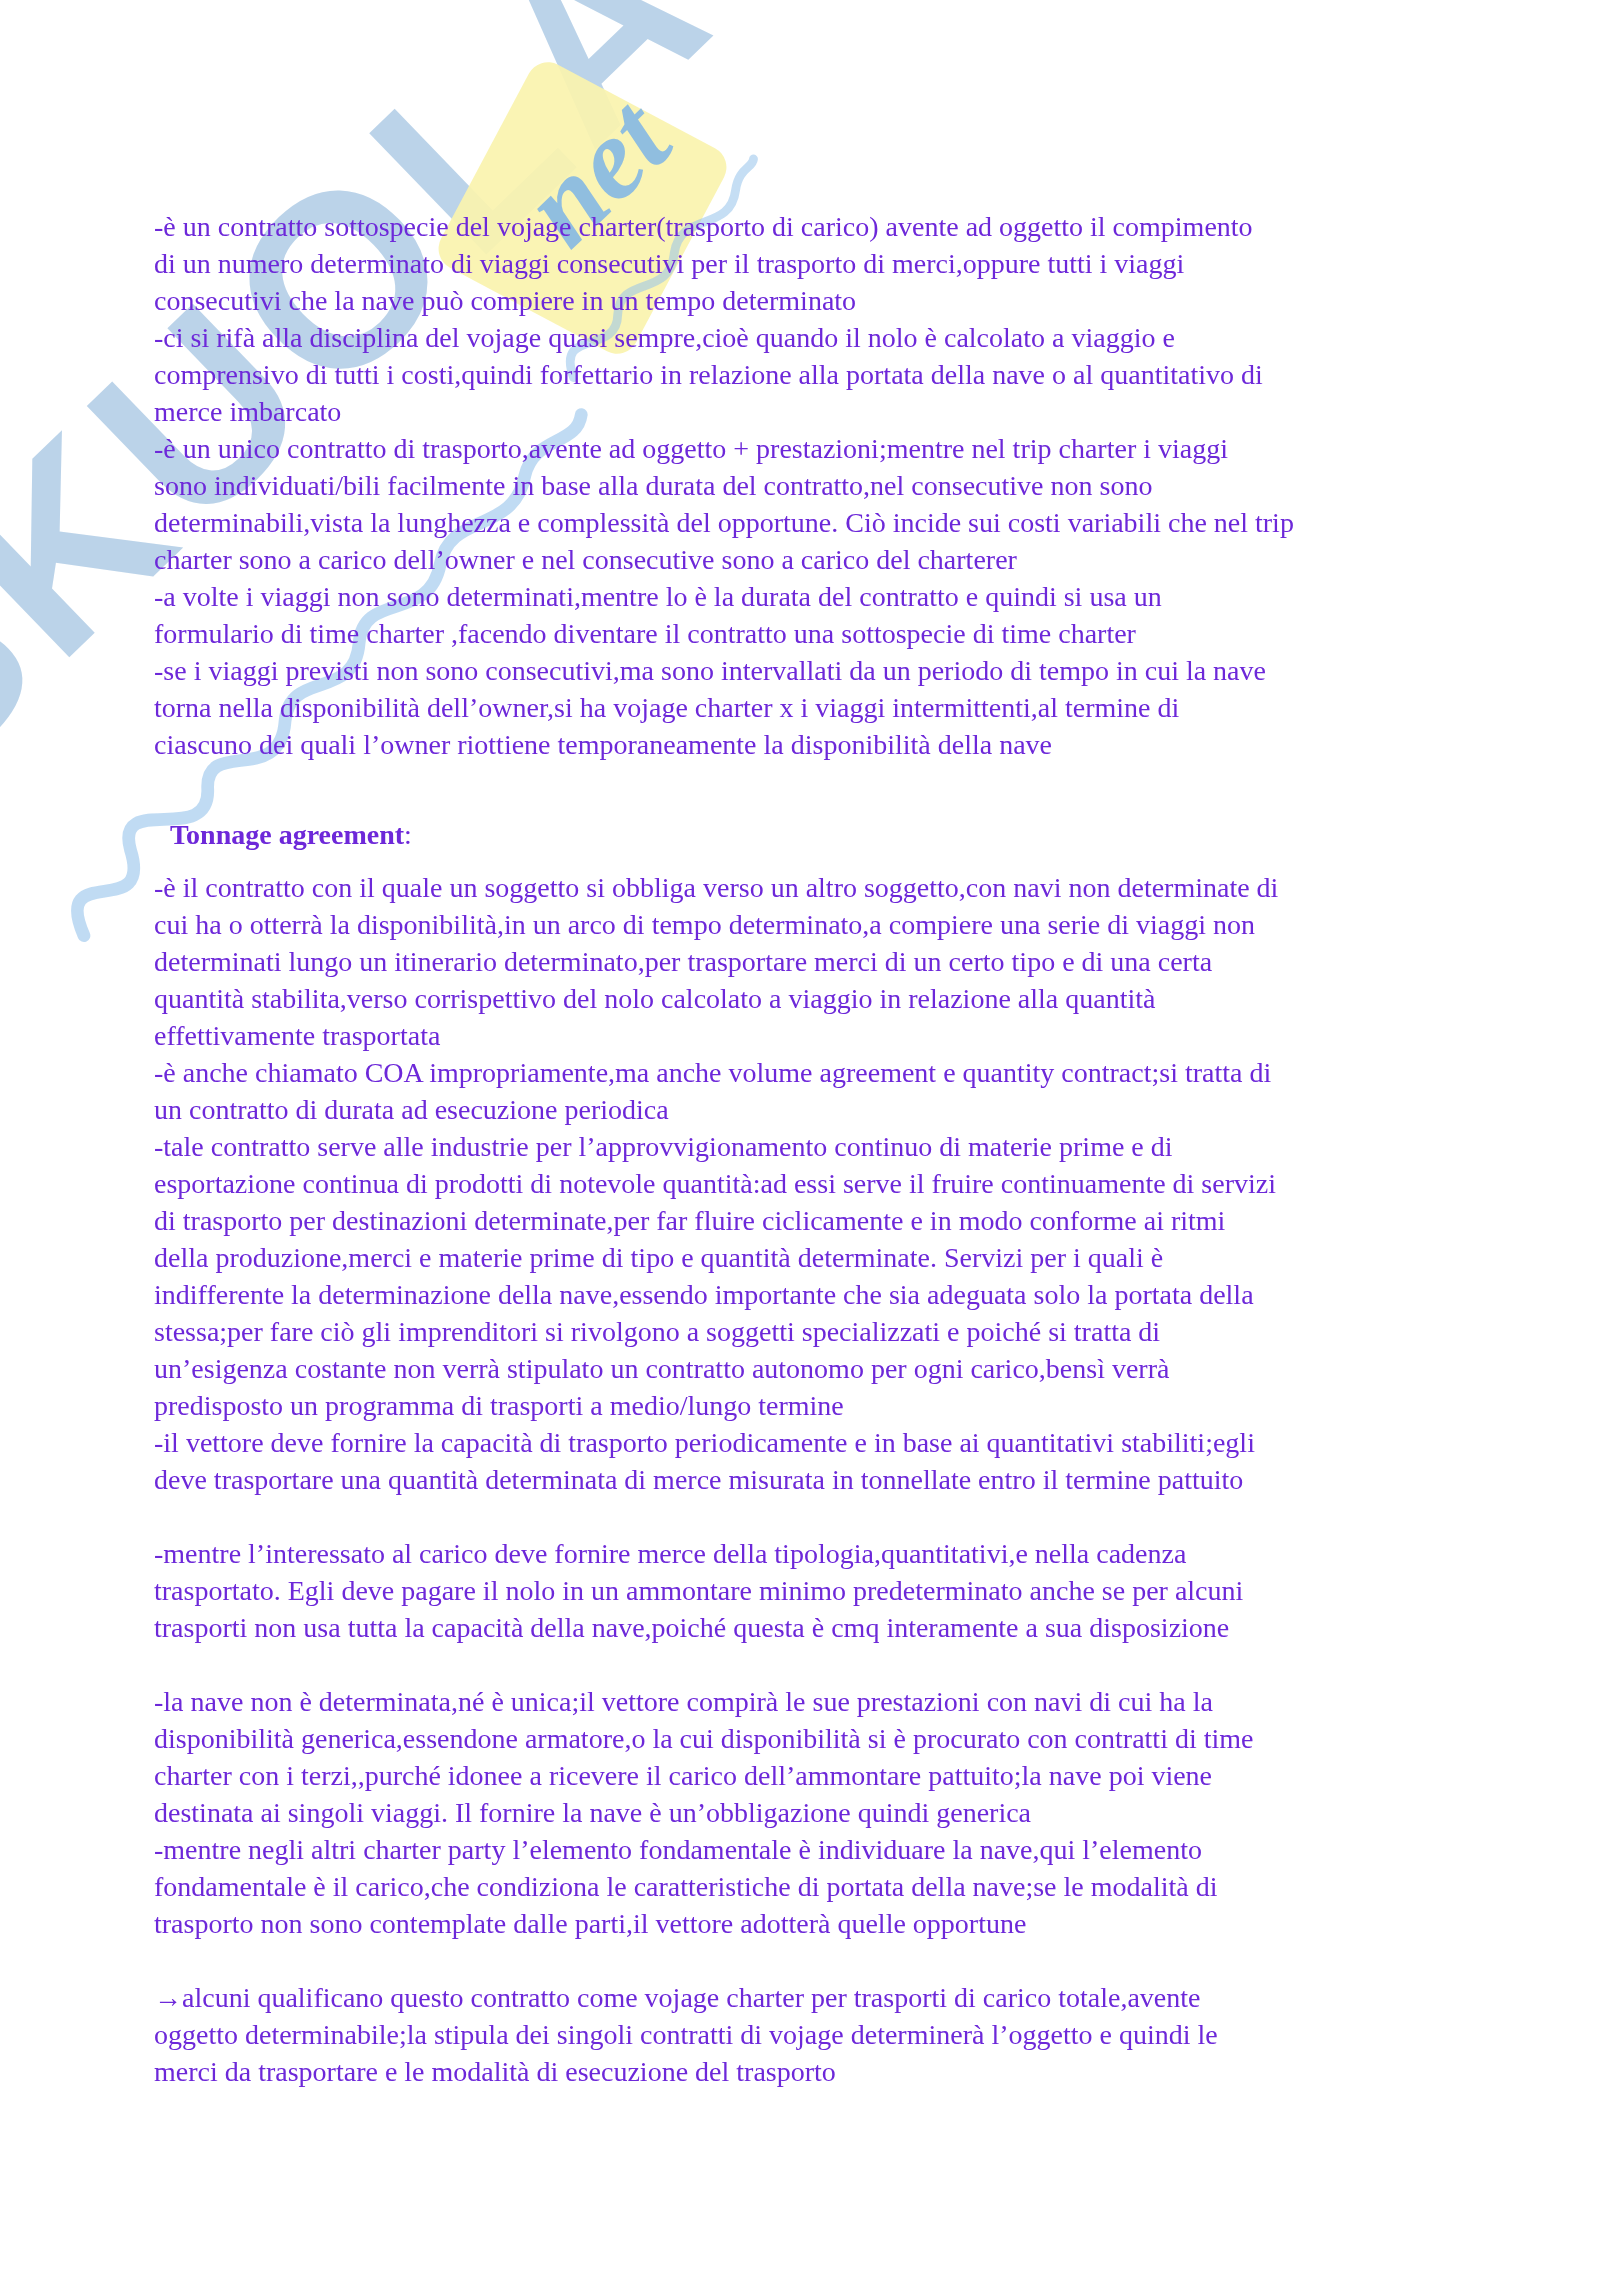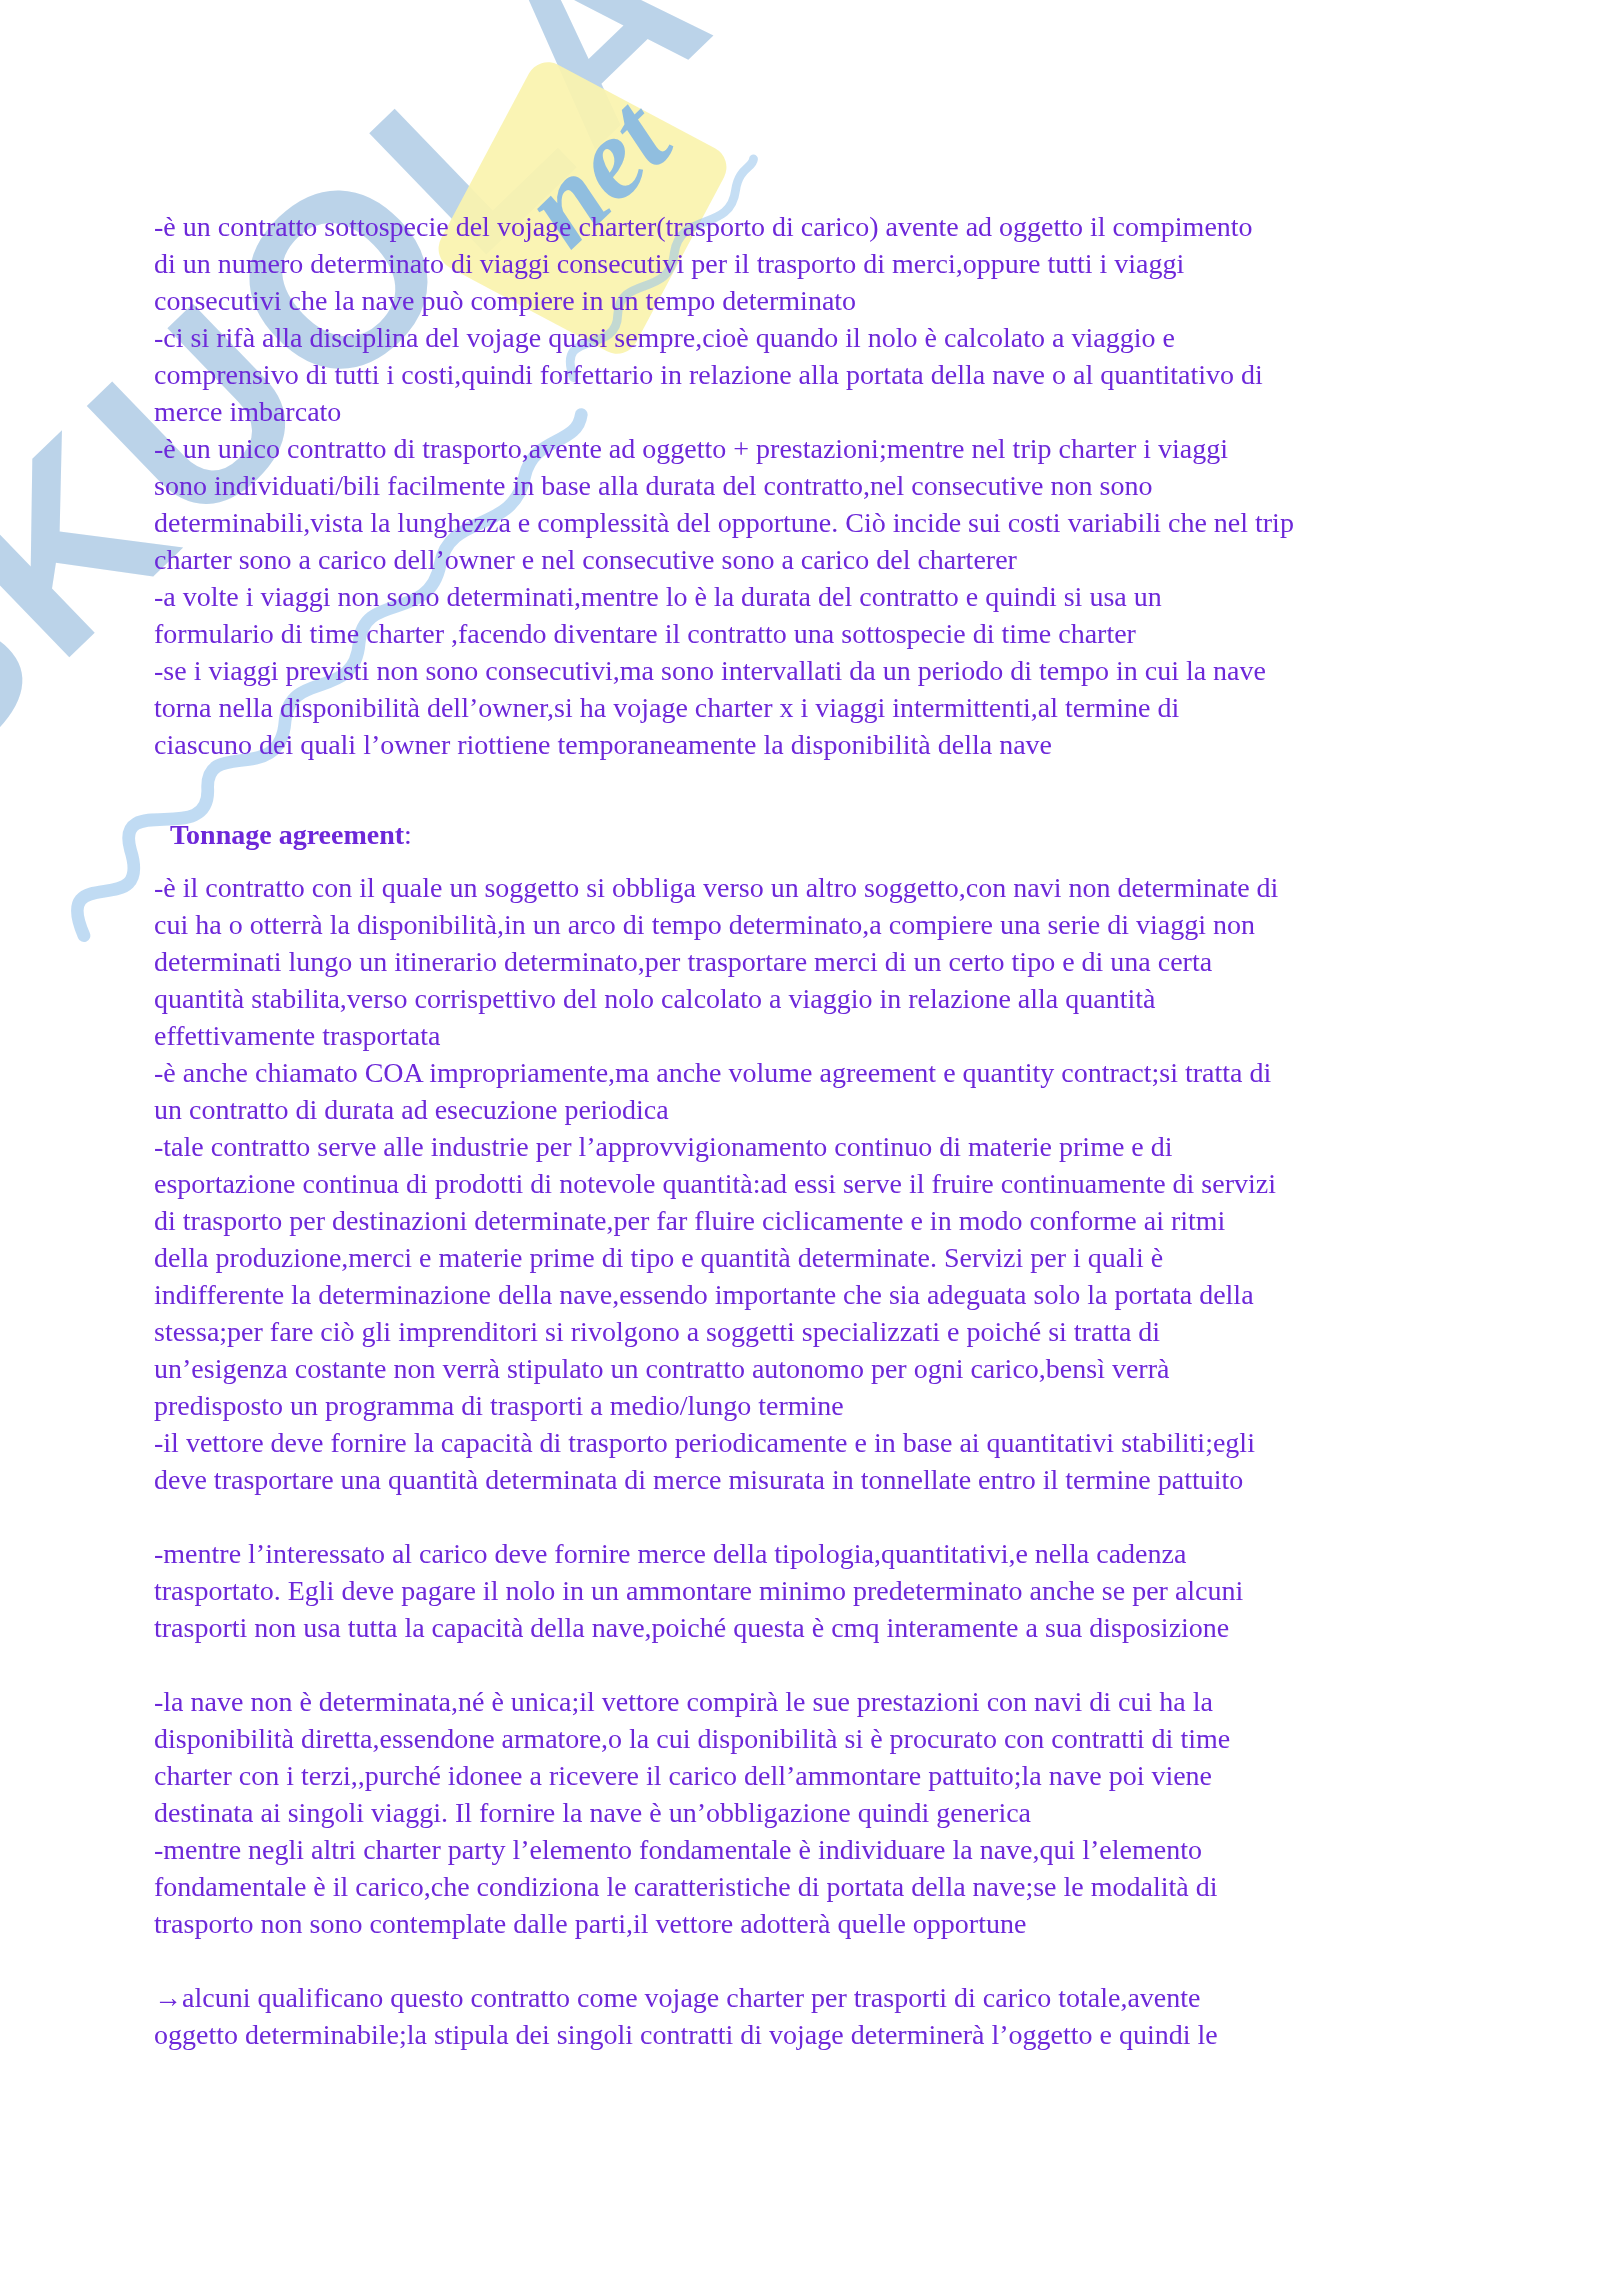--- a/index.html
+++ b/index.html
@@ -158,28 +158,29 @@
       </section>
     <div class="gap"></div>
     <section>
         <div class="line">-mentre l’interessato al carico deve fornire merce della tipologia,quantitativi,e nella cadenza</div>
         <div class="line">trasportato. Egli deve pagare il nolo in un ammontare minimo predeterminato anche se per alcuni</div>
         <div class="line">trasporti non usa tutta la capacità della nave,poiché questa è cmq interamente a sua disposizione</div>
       </section>
     <div class="gap"></div>
     <section>
         <div class="line">-la nave non è determinata,né è unica;il vettore compirà le sue prestazioni con navi di cui ha la</div>
-        <div class="line">disponibilità diretta,essendone armatore,o la cui disponibilità si è procurato con contratti di time</div>
+        <div class="line">disponibilità generica,essendone armatore,o la cui disponibilità si è procurato con contratti di time</div>
         <div class="line">charter con i terzi,,purché idonee a ricevere il carico dell’ammontare pattuito;la nave poi viene</div>
         <div class="line">destinata ai singoli viaggi. Il fornire la nave è un’obbligazione quindi generica</div>
         <div class="line">-mentre negli altri charter party l’elemento fondamentale è individuare la nave,qui l’elemento</div>
         <div class="line">fondamentale è il carico,che condiziona le caratteristiche di portata della nave;se le modalità di</div>
         <div class="line">trasporto non sono contemplate dalle parti,il vettore adotterà quelle opportune</div>
       </section>
     <div class="gap"></div>
     <section>
         <div class="line">→alcuni qualificano questo contratto come vojage charter per trasporti di carico totale,avente</div>
         <div class="line">oggetto determinabile;la stipula dei singoli contratti di vojage determinerà l’oggetto e quindi le</div>
+        <div class="line">merci da trasportare e le modalità di esecuzione del trasporto</div>
       </section>
   </div>
 
 </div>
 
 
 </body></html>

